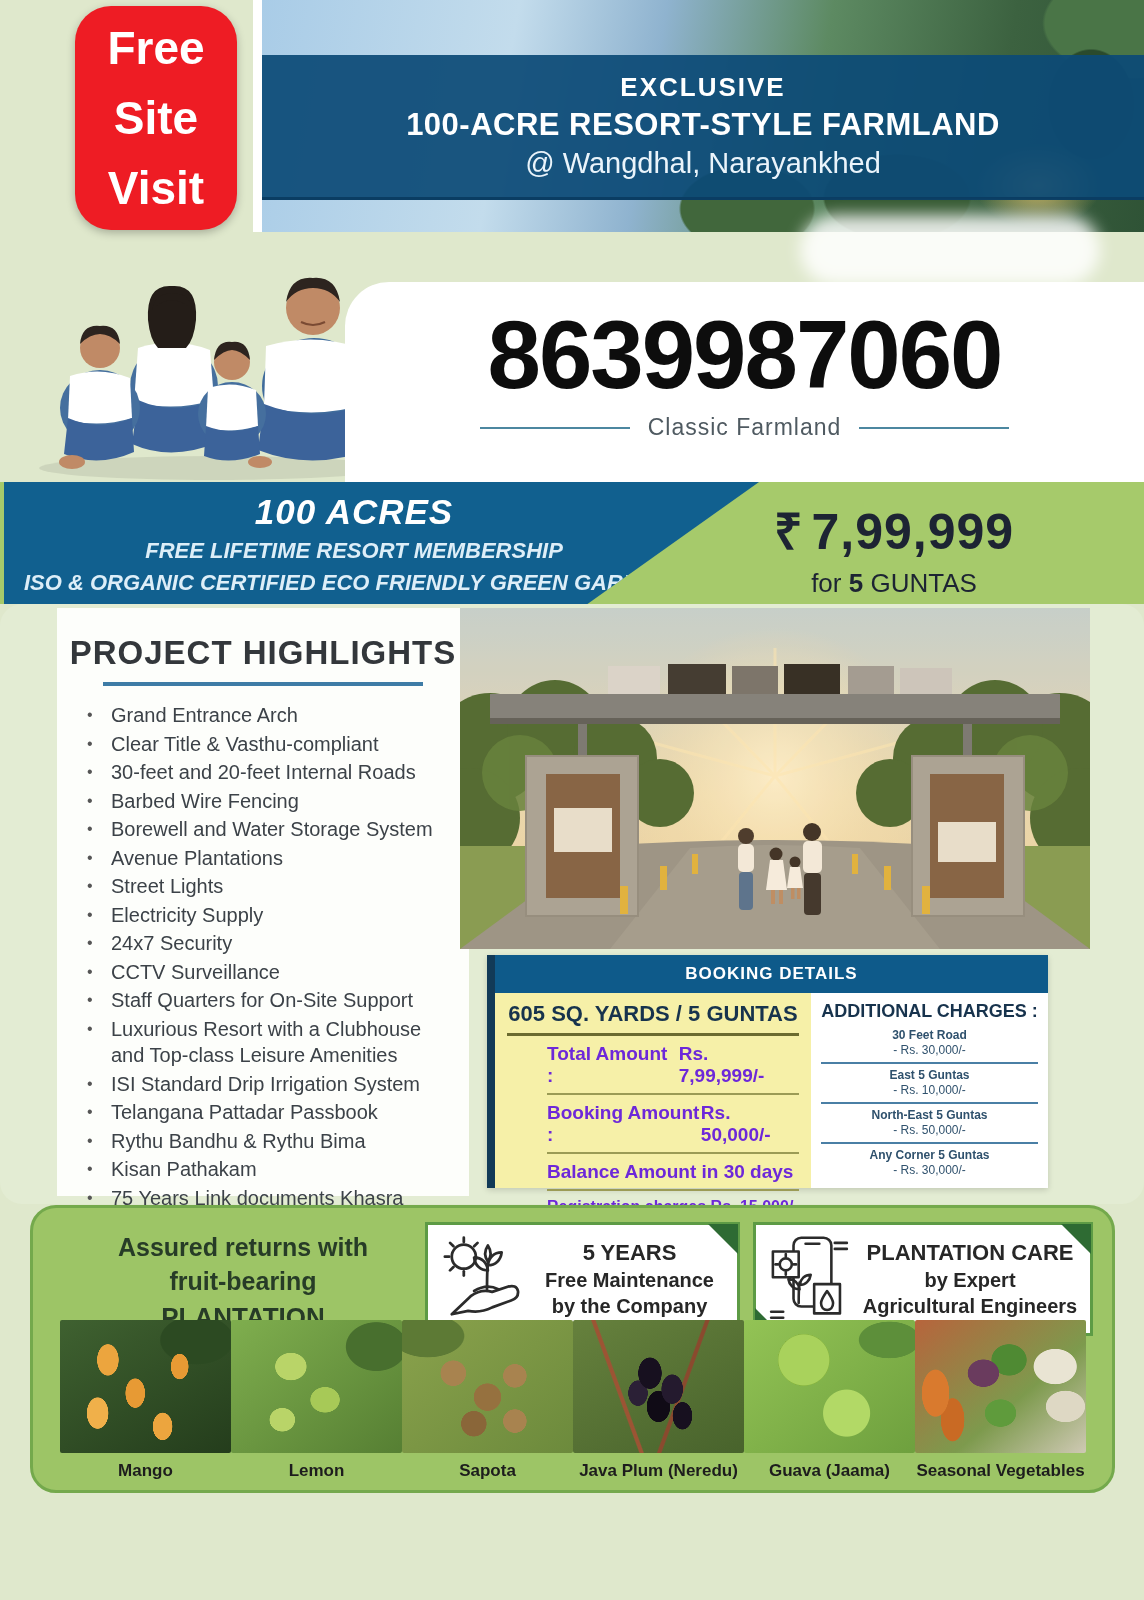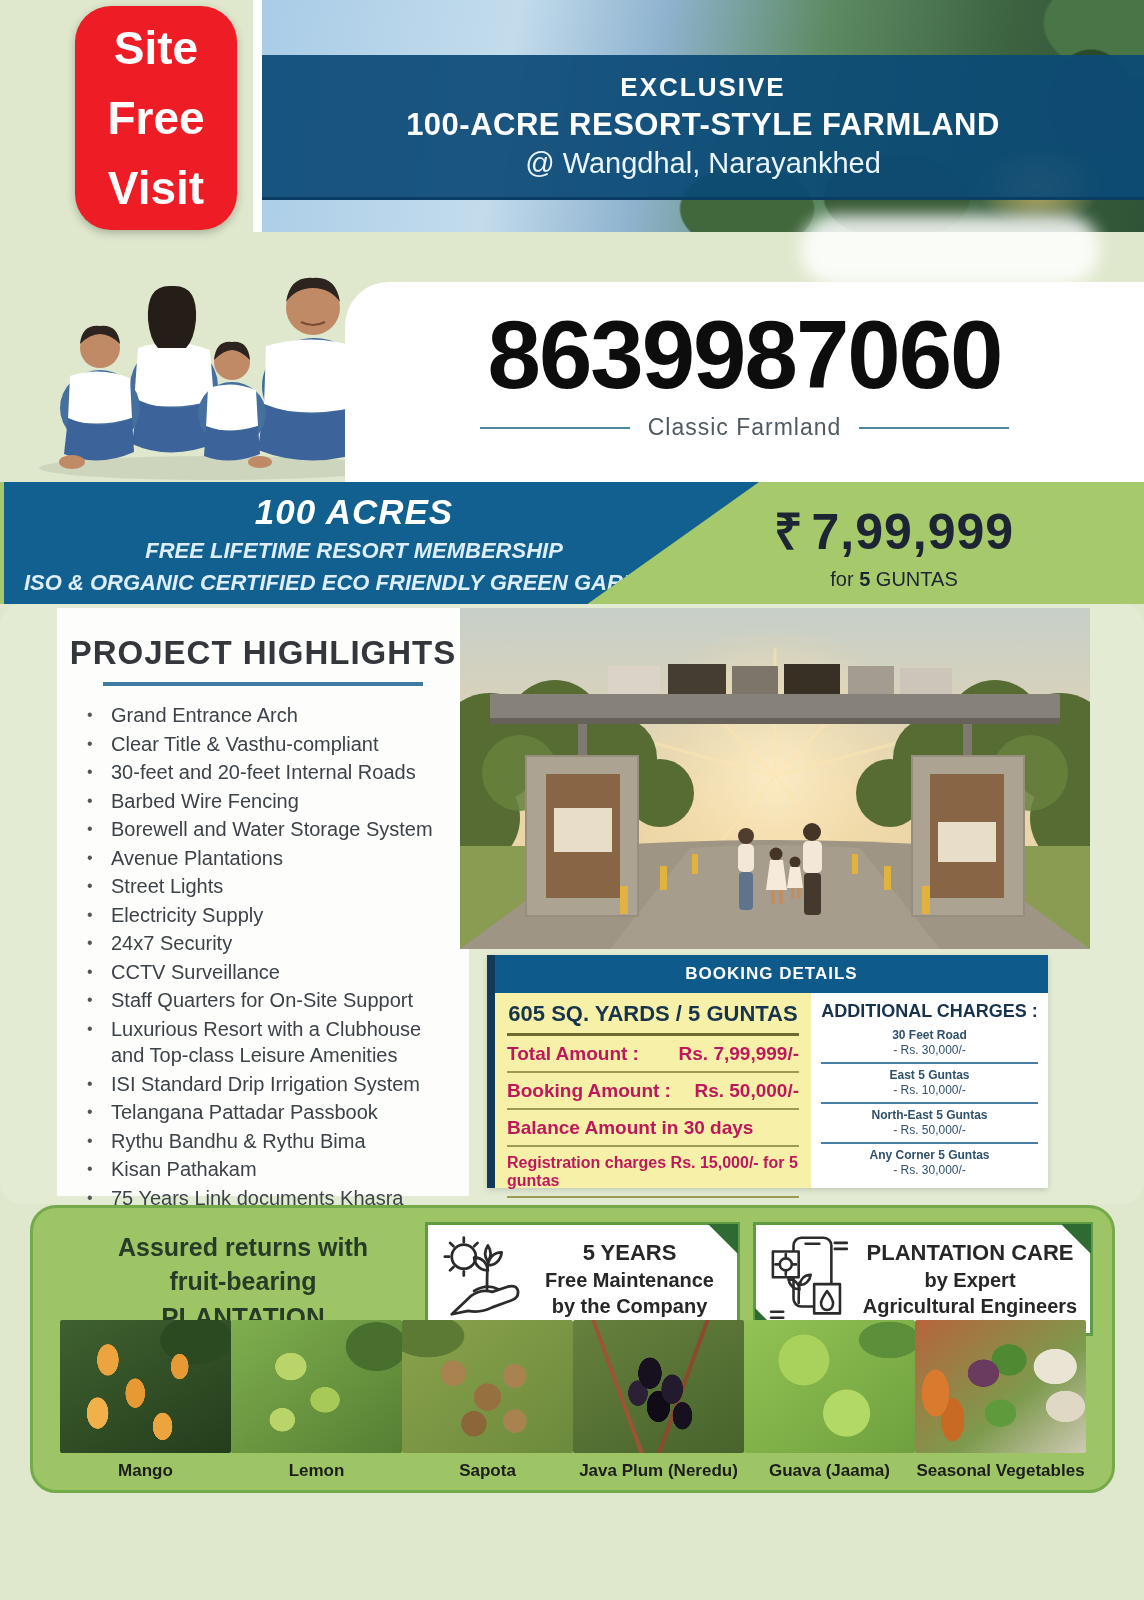--- a/index.html
+++ b/index.html
@@ -56,21 +56,21 @@
     color:#fff; 
     font-style:italic;
   }
   .band-inner { width:700px; text-align:center; padding-top:10px; }
   .band-acres { font-size:35px; font-weight:800; letter-spacing:1px; }
   .band-l1 { font-size:22px; font-weight:600; color:#ddeef8; margin-top:6px; }
   .band-l2 { font-size:22px; font-weight:600; color:#ddeef8; margin-top:6px; }
   .band-price { position:absolute; right:40px; top:14px; width:420px; text-align:center; color:#1d2433; }
   .price-main { font-size:50px; font-weight:800; letter-spacing:1px; }
   .price-rupee { font-weight:600; margin-right:8px; }
-  .price-sub { font-size:20px; margin-top:4px; font-weight:500; }
+  .price-sub { font-size:26px; margin-top:4px; font-weight:500; }
   .price-qty { font-weight:800; }
   
   .main { position:absolute; left:0; top:604px; width:1144px; height:600px; background:#e3ecd3;border-radius:22px; }
   .hl-panel { position:absolute; left:57px; top:4px; width:412px; height:588px; background:#fdfefb; }
   .hl-title { text-align:center; font-size:33px; font-weight:800; color:#33373b; letter-spacing:1px; margin-top:26px; }
   .hl-underline { width:320px; height:4px; background:#3e7ca6; margin:10px auto 14px auto; }
   .hl-list { list-style:none; margin:0; padding:2px 10px 0 30px; }
   .hl-list li { display:flex; font-size:20px; color:#3c4248; line-height:26.5px; margin-bottom:2px; }
   .hl-bullet { width:24px; flex:none; color:#555; font-size:16px; }
   .photo { position:absolute; left:460px; top:4px; width:630px; height:341px; }
@@ -78,22 +78,22 @@
   .booking {
     position:absolute; left:487px; top:351px; width:553px; height:233px;
     border-left:8px solid #123a57; background:#ffffff; box-shadow:0 2px 6px rgba(0,0,0,0.15);
   }
   .bk-header { height:38px; background:#0e5a8a; color:#fff; font-size:17px; font-weight:800;
     text-align:center; line-height:38px; letter-spacing:1px; }
   .bk-body { display:flex; height:195px; }
   .bk-left { width:316px; background:#f6f0a8; padding:8px 12px 0 12px; box-sizing:border-box; }
   .bk-left-h { text-align:center; font-size:22px; font-weight:800; color:#17334d;
     border-bottom:3px solid #6b6b2f; padding-bottom:6px; }
-  .bk-row { display:flex; justify-content:space-between; font-size:19px; font-weight:700; color:#be185d;
-    padding:7px 0 6px 0; border-bottom:2px solid #9b9b55; }
+  .bk-row { display:flex; justify-content:space-between; font-size:19px; font-weight:700; color:#6d28d9;
+    padding:7px 0 6px 0; border-bottom:2px solid #9b9b55;margin-left:40px; }
   .bk-row.small { font-size:16px; font-weight:600; }
   .bk-row.last { border-bottom:none; }
   .bk-right { flex:1; padding:8px 10px 0 10px; }
   .bk-right-h { text-align:center; font-size:18px; font-weight:800; color:#17334d; margin-bottom:2px; }
   .addl { text-align:center; font-size:12px; color:#2f516d; padding:4px 0 5px 0; border-bottom:2px solid #4a7fa5; }
   .addl.last { border-bottom:none; }
   .addl-name { font-weight:700; }
   .addl-price { margin-top:1px; }
   
   .plantation {
@@ -189,22 +189,22 @@
   <div class="hero">
     <div class="tree-photo"></div>
     <div class="photo-left-border"></div>
     <div class="top-banner">
       <div class="banner-kicker">EXCLUSIVE</div>
       <div class="banner-title">100-ACRE RESORT-STYLE FARMLAND</div>
       <div class="banner-loc">@ Wangdhal, Narayankhed</div>
     </div>
     <div class="erased-blob"></div>
     <div class="badge">
+      <div>Free</div>
       <div>Site</div>
-      <div>Free</div>
       <div>Visit</div>
     </div>
 
     <svg class="family" style="position:absolute;left:14px;top:236px;" width="390" height="246" viewBox="0 0 390 246">
       <ellipse cx="200" cy="232" rx="175" ry="12" fill="rgba(0,0,0,0.08)"></ellipse>
 
       <ellipse cx="300" cy="150" rx="52" ry="48" fill="#3f6b9b"></ellipse>
       <path d="M252,110 Q300,96 346,112 L352,168 Q300,184 250,170 Z" fill="#ffffff"></path>
       <circle cx="299" cy="72" r="27" fill="#c08a66"></circle>
       <path d="M272,66 Q276,40 299,42 Q322,40 326,66 Q316,52 299,52 Q282,52 272,66 Z" fill="#2d241f"></path>

